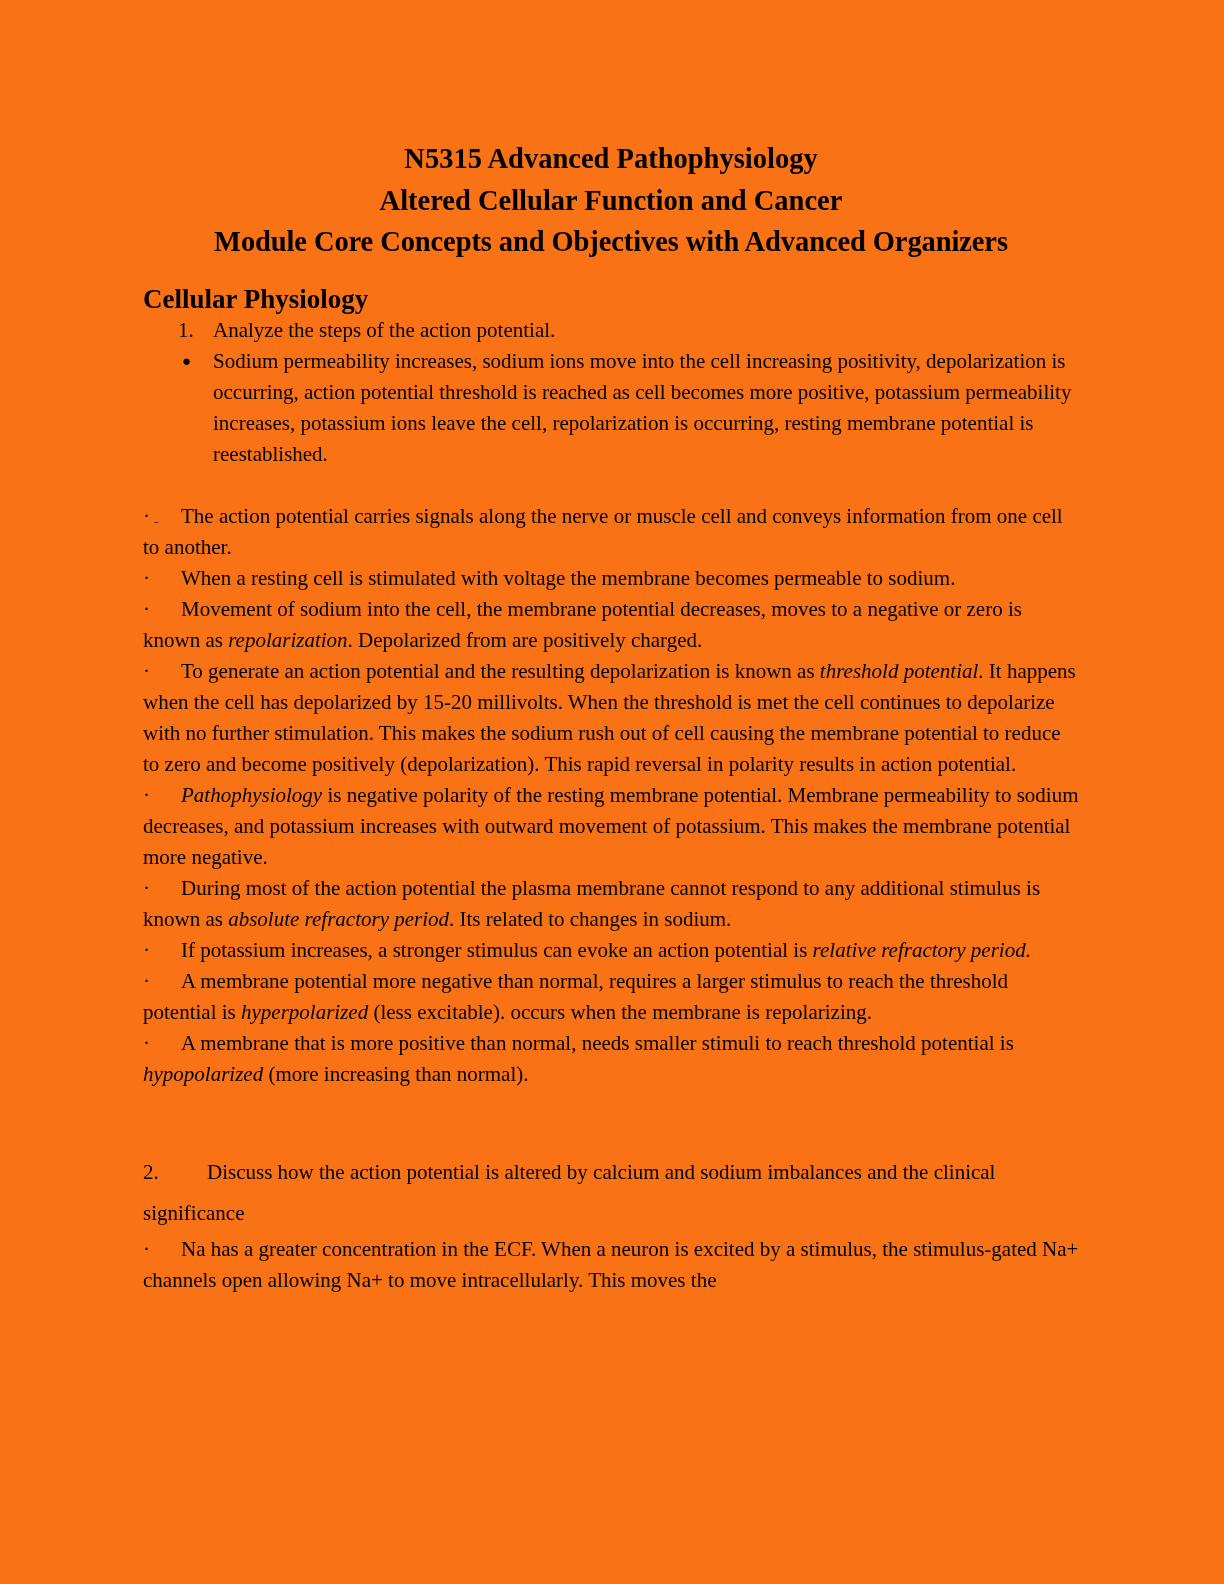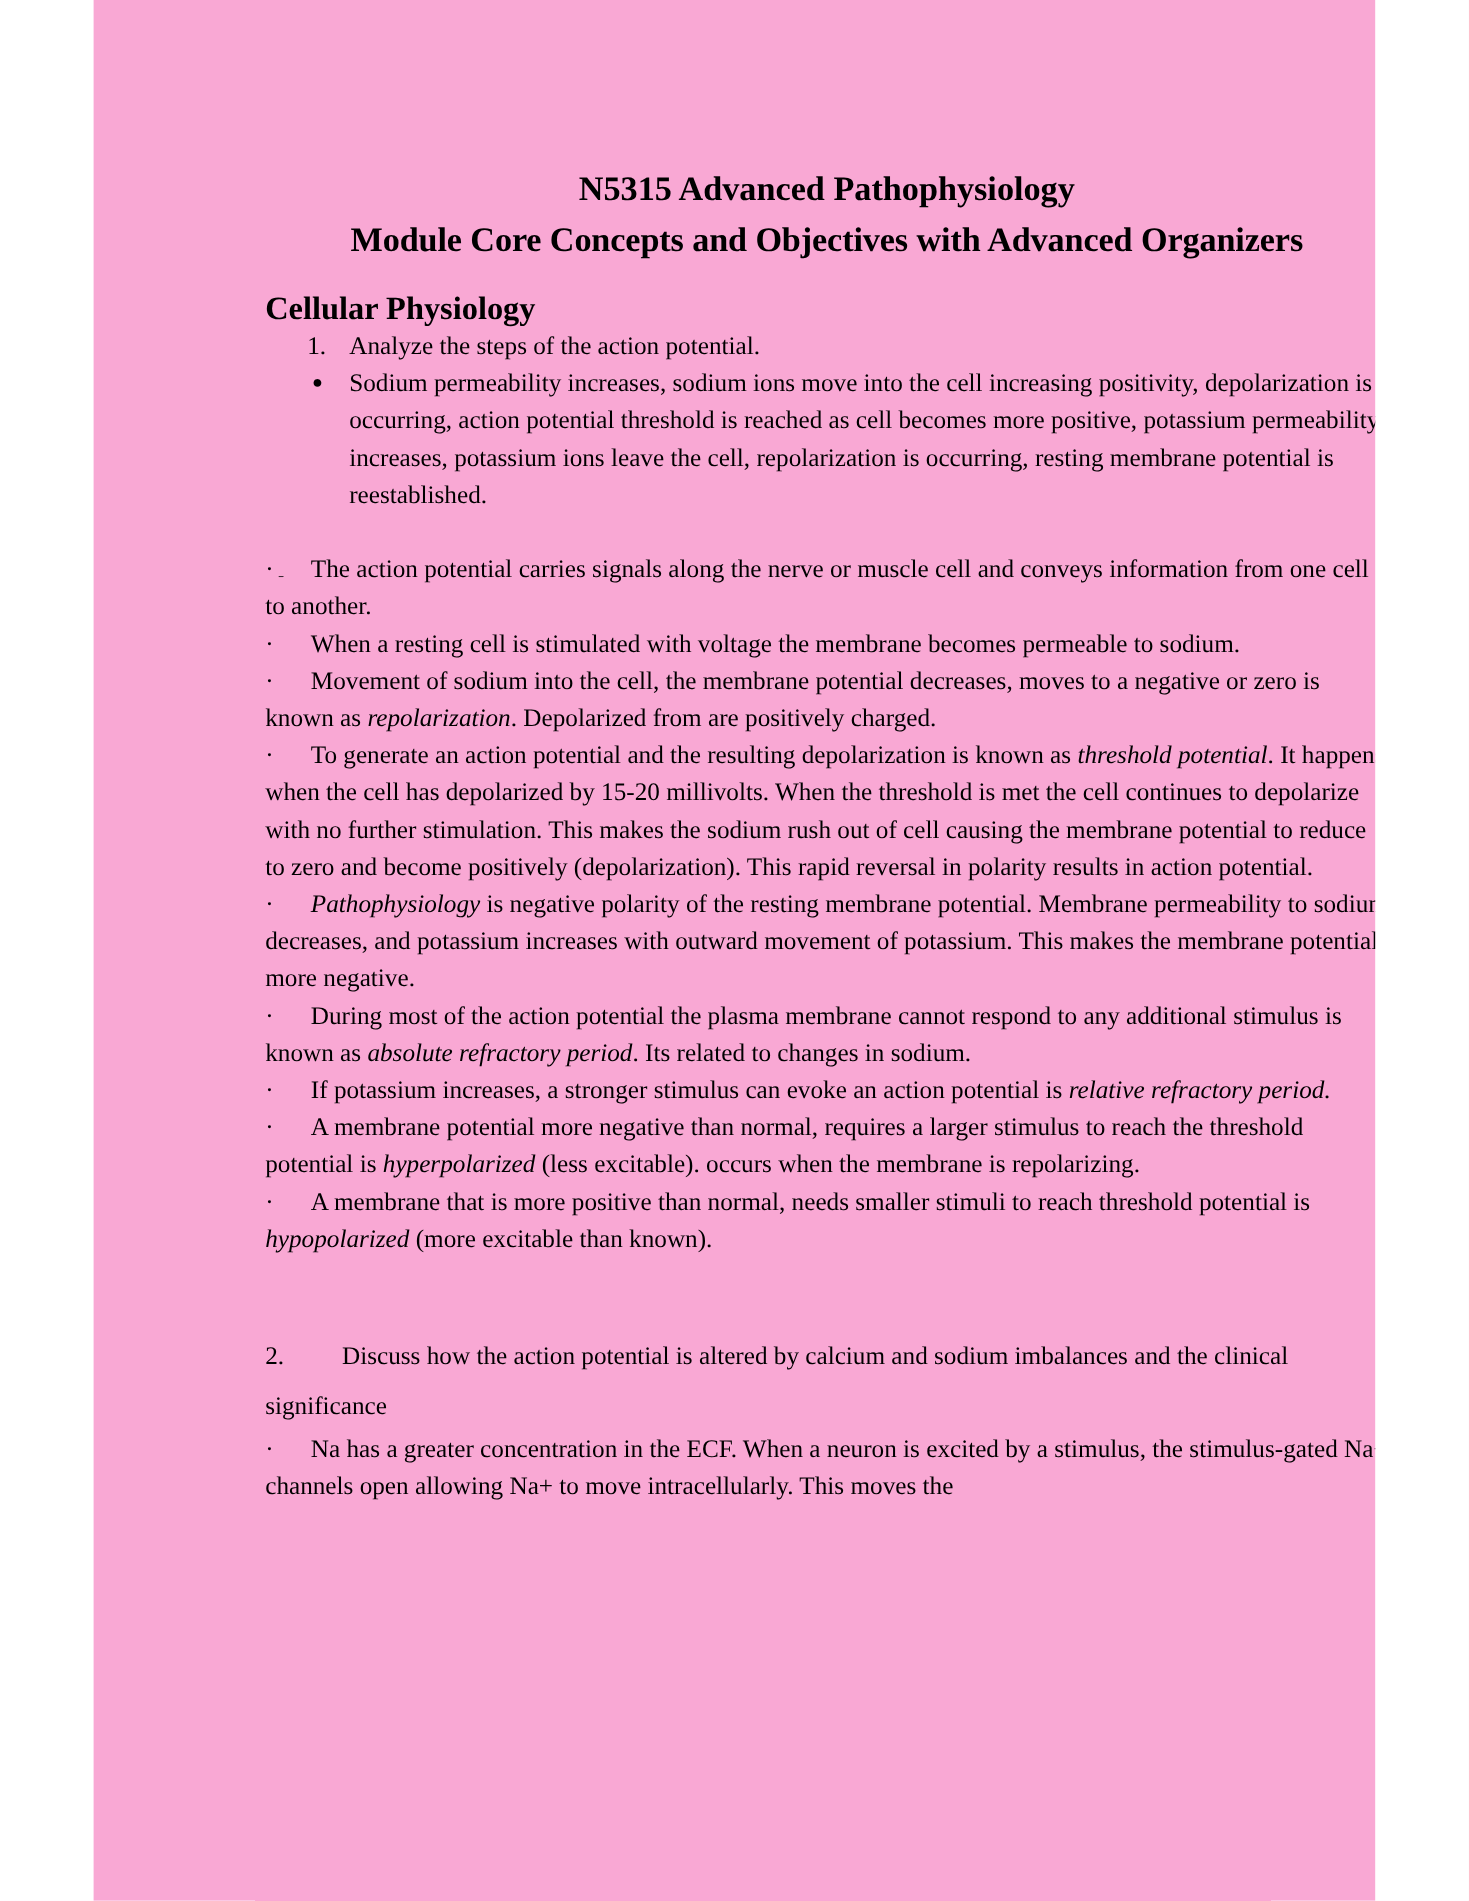--- a/index.html
+++ b/index.html
@@ -7,24 +7,24 @@
     margin: 0;
     padding: 0;
     background: #ffffff;
   }
   body {
     font-family: "Liberation Serif", "DejaVu Serif", serif;
     color: #000000;
   }
   .page {
     position: relative;
-    width: 1068px;
+    width: 1224px;
     height: 1584px;
     margin: 0 auto;
-    background: #f9a8d4;
+    background: #f97316;
     overflow: hidden;
     box-sizing: border-box;
   }
   .content {
     position: absolute;
     left: 143px;
     top: 138px;
     width: 936px;
   }
 
@@ -123,20 +123,21 @@
   em { font-style: italic; }
 </style>
 </head>
 <body>
 
 <div class="page">
   <div class="content">
 
     <div class="doc-title">
       <span class="tline title-line-1">N5315 Advanced Pathophysiology</span>
+      <span class="tline title-line-2">Altered Cellular Function and Cancer</span>
       <span class="tline title-line-3">Module Core Concepts and Objectives with Advanced Organizers</span>
     </div>
 
     <div class="section-heading">Cellular Physiology</div>
 
     <ul class="top-list">
       <li class="number">
         <span class="marker">1.</span>
         <span>Analyze the steps of the action potential.</span>
       </li>
@@ -175,21 +176,21 @@
 
       <div class="md-para">
         <span class="md-marker">·</span><span class="seg">If potassium increases, a stronger stimulus can evoke an action potential is </span><em>relative refractory period.</em>
       </div>
 
       <div class="md-para">
         <span class="md-marker">·</span><span class="seg">A membrane potential more negative than normal, requires a larger stimulus to reach the threshold potential is </span><em>hyperpolarized</em><span class="seg"> (less excitable). occurs when the membrane is repolarizing.</span>
       </div>
 
       <div class="md-para">
-        <span class="md-marker">·</span><span class="seg">A membrane that is more positive than normal, needs smaller stimuli to reach threshold potential is </span><em>hypopolarized</em><span class="seg"> (more excitable than known).</span>
+        <span class="md-marker">·</span><span class="seg">A membrane that is more positive than normal, needs smaller stimuli to reach threshold potential is </span><em>hypopolarized</em><span class="seg"> (more increasing than normal).</span>
       </div>
     </div>
 
     <div class="blank-line blank-line-2">&nbsp;</div>
 
     <div class="num-para">
       <span class="num-marker">2.</span><span class="seg">Discuss how the action potential is altered by calcium and sodium imbalances and the clinical significance</span>
     </div>
 
     <div class="md-para">

